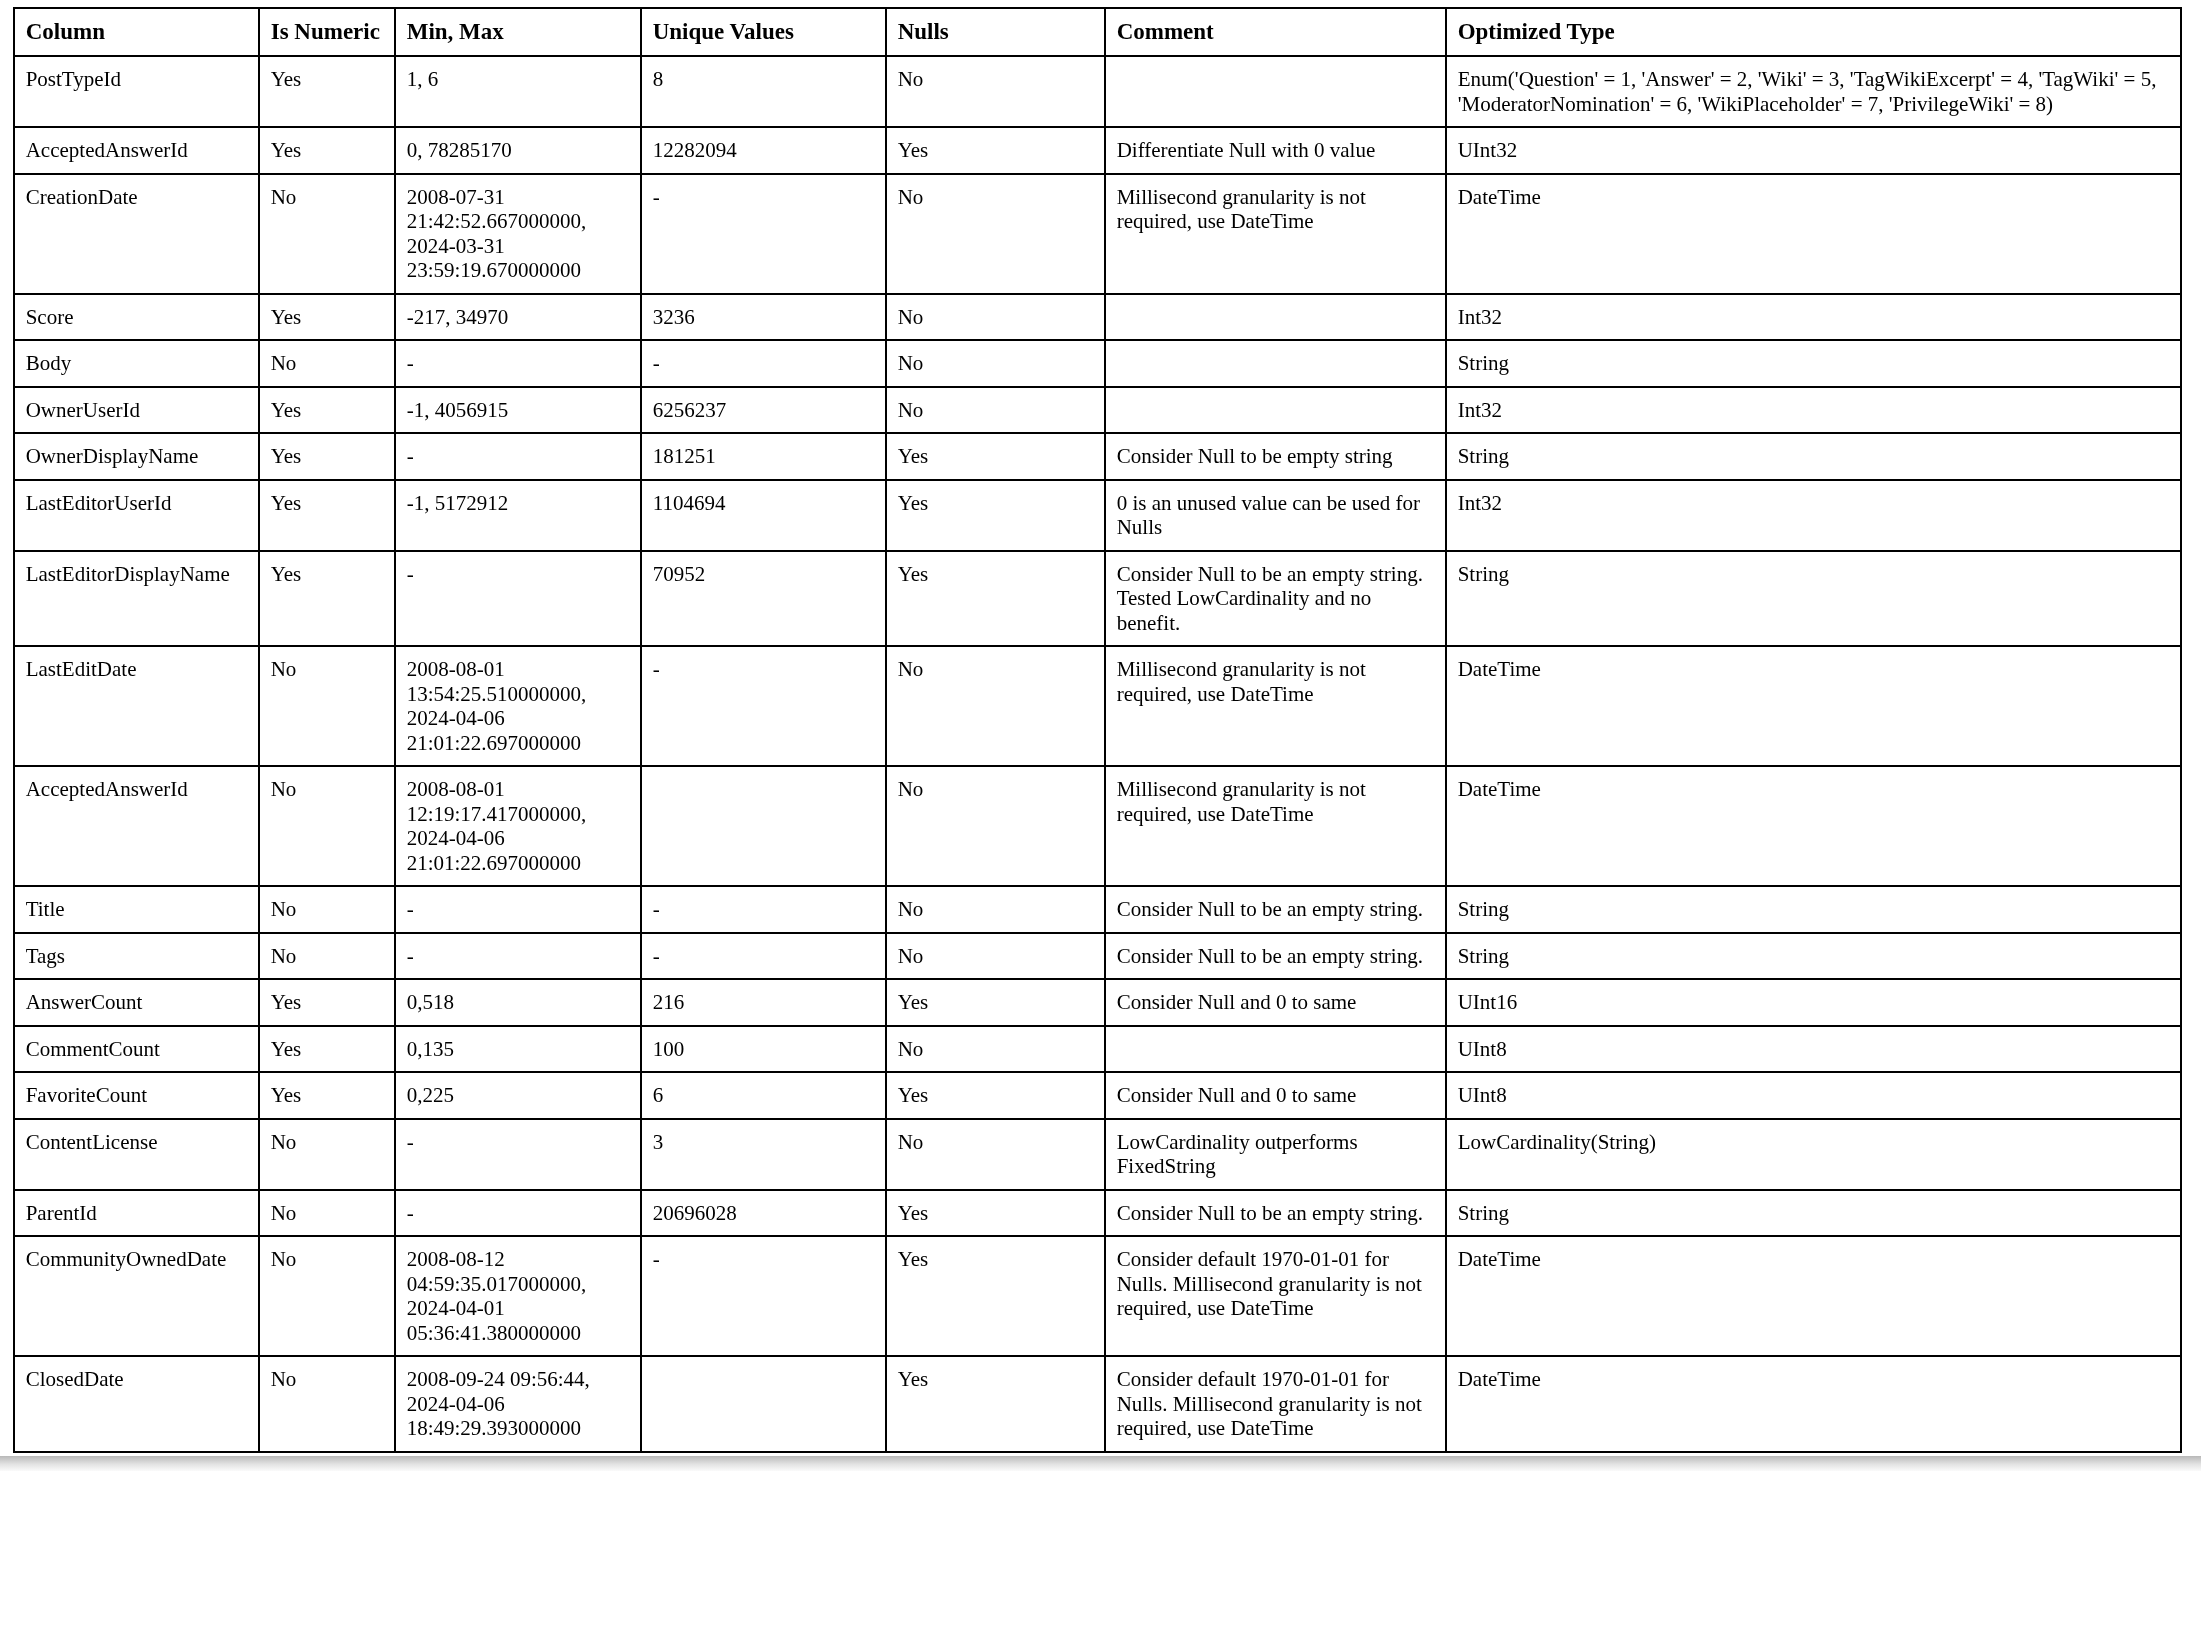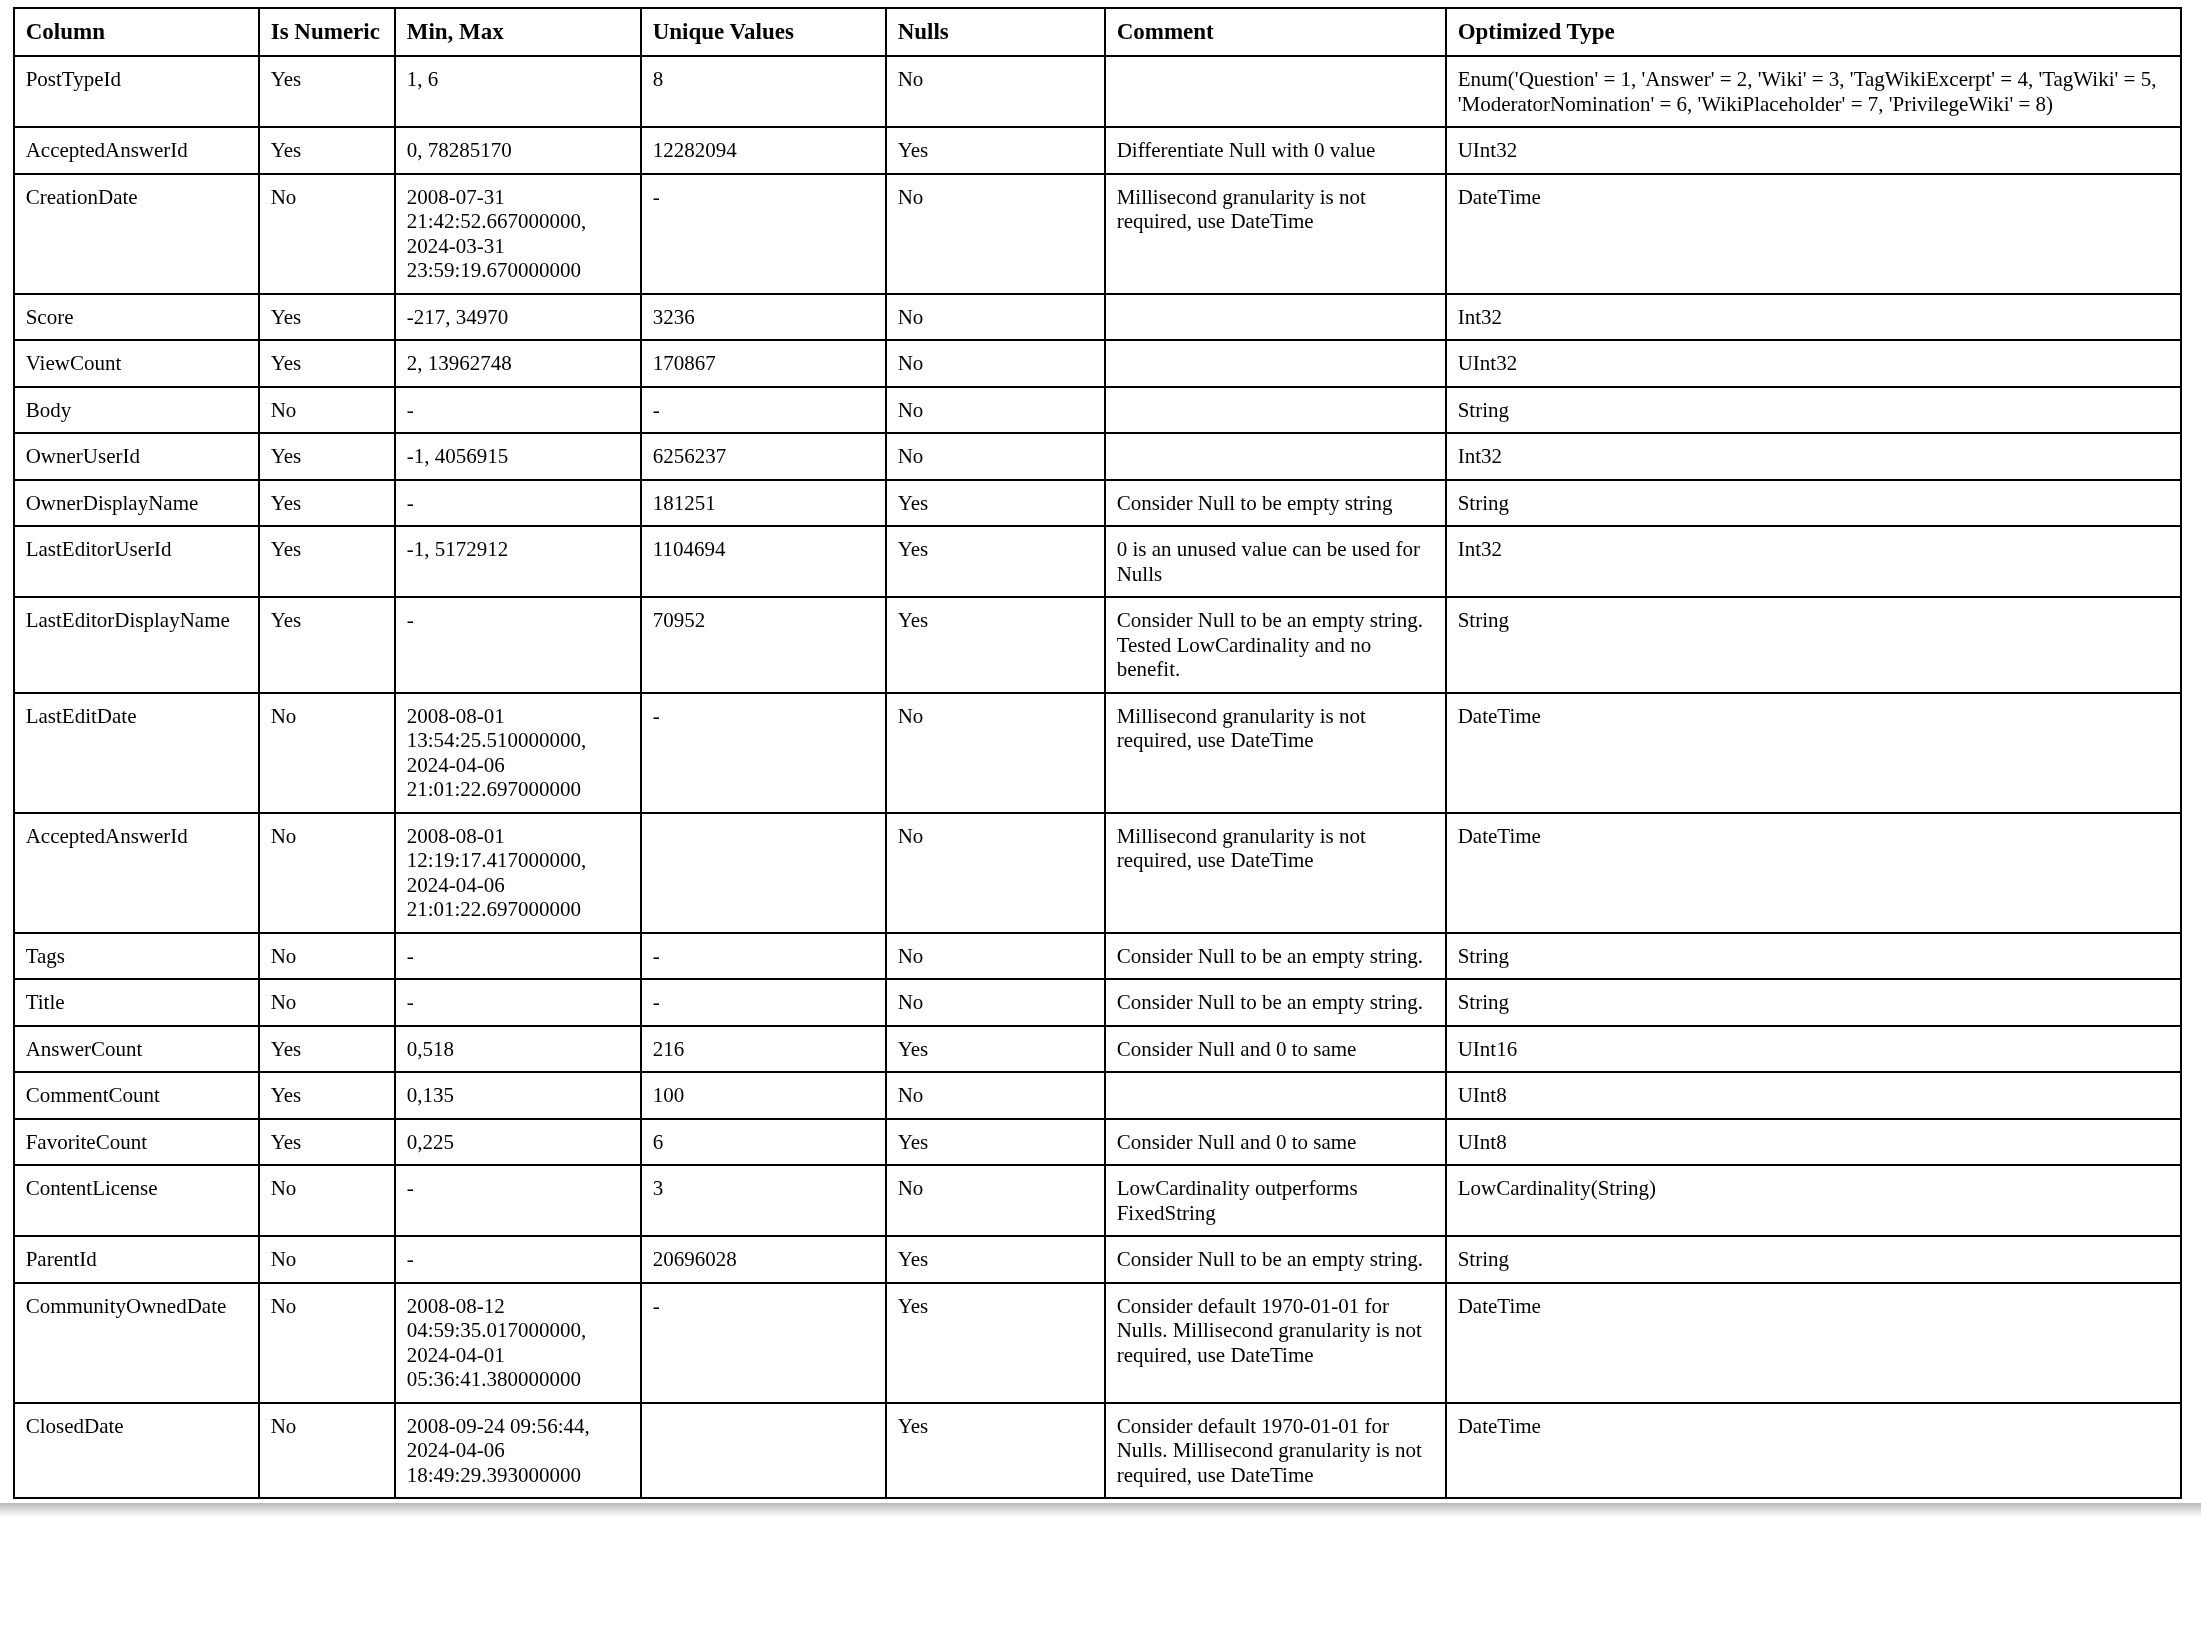--- a/index.html
+++ b/index.html
@@ -108,29 +108,20 @@
           <tr>
             <td>Score</td>
             <td>Yes</td>
             <td>-217, 34970</td>
             <td>3236</td>
             <td>No</td>
             <td></td>
             <td>Int32</td>
           </tr>
           <tr>
-            <td>ViewCount</td>
-            <td>Yes</td>
-            <td>2, 13962748</td>
-            <td>170867</td>
-            <td>No</td>
-            <td></td>
-            <td>UInt32</td>
-          </tr>
-          <tr>
             <td>Body</td>
             <td>No</td>
             <td>-</td>
             <td>-</td>
             <td>No</td>
             <td></td>
             <td>String</td>
           </tr>
           <tr>
             <td>OwnerUserId</td>
@@ -180,30 +171,30 @@
           <tr>
             <td>AcceptedAnswerId</td>
             <td>No</td>
             <td>2008-08-01 12:19:17.417000000, 2024-04-06 21:01:22.697000000</td>
             <td></td>
             <td>No</td>
             <td>Millisecond granularity is not required, use DateTime</td>
             <td>DateTime</td>
           </tr>
           <tr>
+            <td>Title</td>
+            <td>No</td>
+            <td>-</td>
+            <td>-</td>
+            <td>No</td>
+            <td>Consider Null to be an empty string.</td>
+            <td>String</td>
+          </tr>
+          <tr>
             <td>Tags</td>
-            <td>No</td>
-            <td>-</td>
-            <td>-</td>
-            <td>No</td>
-            <td>Consider Null to be an empty string.</td>
-            <td>String</td>
-          </tr>
-          <tr>
-            <td>Title</td>
             <td>No</td>
             <td>-</td>
             <td>-</td>
             <td>No</td>
             <td>Consider Null to be an empty string.</td>
             <td>String</td>
           </tr>
           <tr>
             <td>AnswerCount</td>
             <td>Yes</td>

